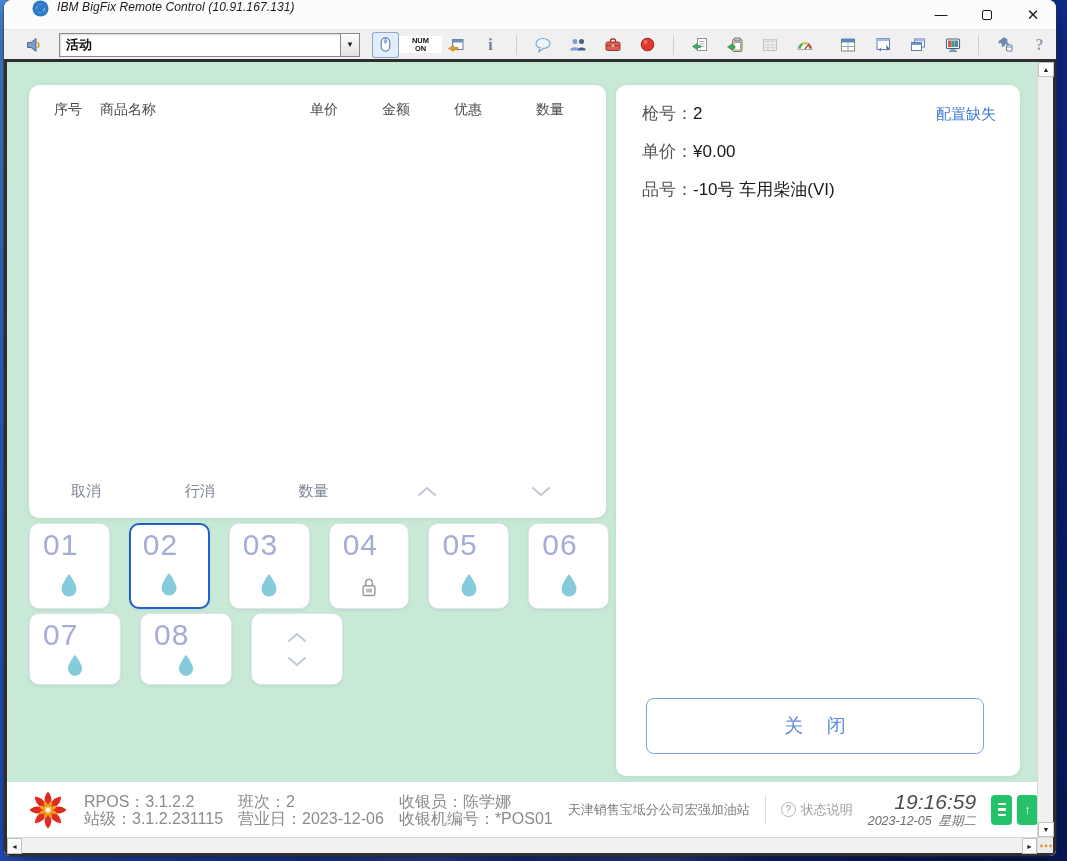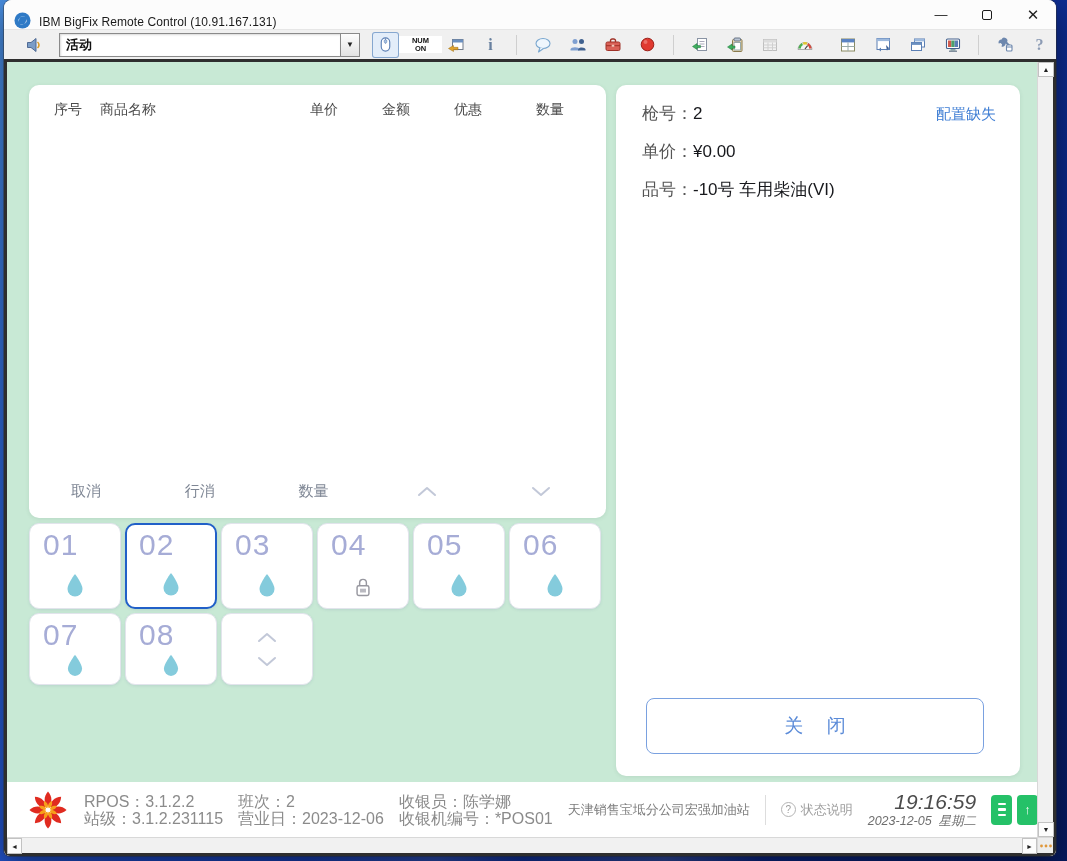--- a/index.html
+++ b/index.html
@@ -15,21 +15,21 @@
     pointer-events:none;
   }
 
   
   .window{
     position:absolute; left:4px; top:0; width:1052px; height:856px;
     background:#fbfbfb; border-radius:8px 8px 6px 6px;
     box-shadow:0 10px 32px rgba(0,0,0,.5), 0 0 0 1px rgba(60,60,60,.45);
     display:flex; flex-direction:column; overflow:hidden; z-index:2;
   }
-  .titlebar{ height:29px; background:#fcfcfc; display:flex; align-items:flex-end; padding:0 0 0 10px; flex:none; }
+  .titlebar{ height:29px; background:#fcfcfc; display:flex; align-items:flex-start; padding:0 0 0 28px; flex:none;font-style:italic; }
   .app-icon{ width:17px; height:17px; margin-right:8px; flex:none; }
   .title-text{ font-size:12px; color:#1b1b1b; letter-spacing:.1px; }
   .win-controls{ margin-left:auto; display:flex; height:100%; }
   .win-btn{ width:46px; height:100%; display:flex; align-items:center; justify-content:center; font-size:13px; color:#1b1b1b; cursor:default; }
   .win-btn.max span{ display:block; width:10px; height:10px; border:1.2px solid #1b1b1b; border-radius:2px; }
   .win-btn.close{ font-size:15px; }
 
   
   .toolbar{ height:30px; background:#f0f0f0; border-top:1px solid #e6e6e6; display:flex; align-items:center; padding:0 6px 0 2px; gap:8px; flex:none; }
   .grip{ width:12px; height:24px; margin:0 3px;
@@ -70,21 +70,21 @@
   .h-name{ flex:1; }
   .h-num{ width:72px; text-align:right; }
   .h-qty{ width:82px; text-align:right; }
   .action-row{ position:absolute; left:0; right:8px; bottom:6px; height:42px; display:flex; align-items:center; }
   .action-cell{ flex:1; display:flex; align-items:center; justify-content:center; font-size:15px; color:#7e8694; }
   .chev{ width:22px; height:14px; }
   .chev polyline{ fill:none; stroke:#c2c8d8; stroke-width:2; stroke-linecap:round; stroke-linejoin:round; }
 
   
   .pumps{ position:absolute; left:22px; top:461px; width:580px; }
-  .prow{ display:flex; gap:4px; margin-bottom:4px; }
+  .prow{ display:flex; gap:19px; margin-bottom:4px; }
   .pump{ width:92px; background:#fff; border:1px solid #e2e4ec; border-radius:10px; position:relative;
     box-shadow:0 1px 3px rgba(70,90,140,.12); }
   .prow1 .pump{ height:86px; }
   .prow2 .pump{ height:72px; }
   .pump.selected{ border:2px solid #2160c8; }
   .pnum{ position:absolute; top:4px; left:13px; font-size:30px; color:#a6acd6; letter-spacing:1px; }
   .pump.selected .pnum{ top:3px; left:12px; }
   .picon{ position:absolute; bottom:9px; left:50%; transform:translateX(-50%); line-height:0; }
   .prow2 .picon{ bottom:6px; }
   .pager{ width:92px; height:72px; background:#fff; border:1px solid #e2e4ec; border-radius:10px;

